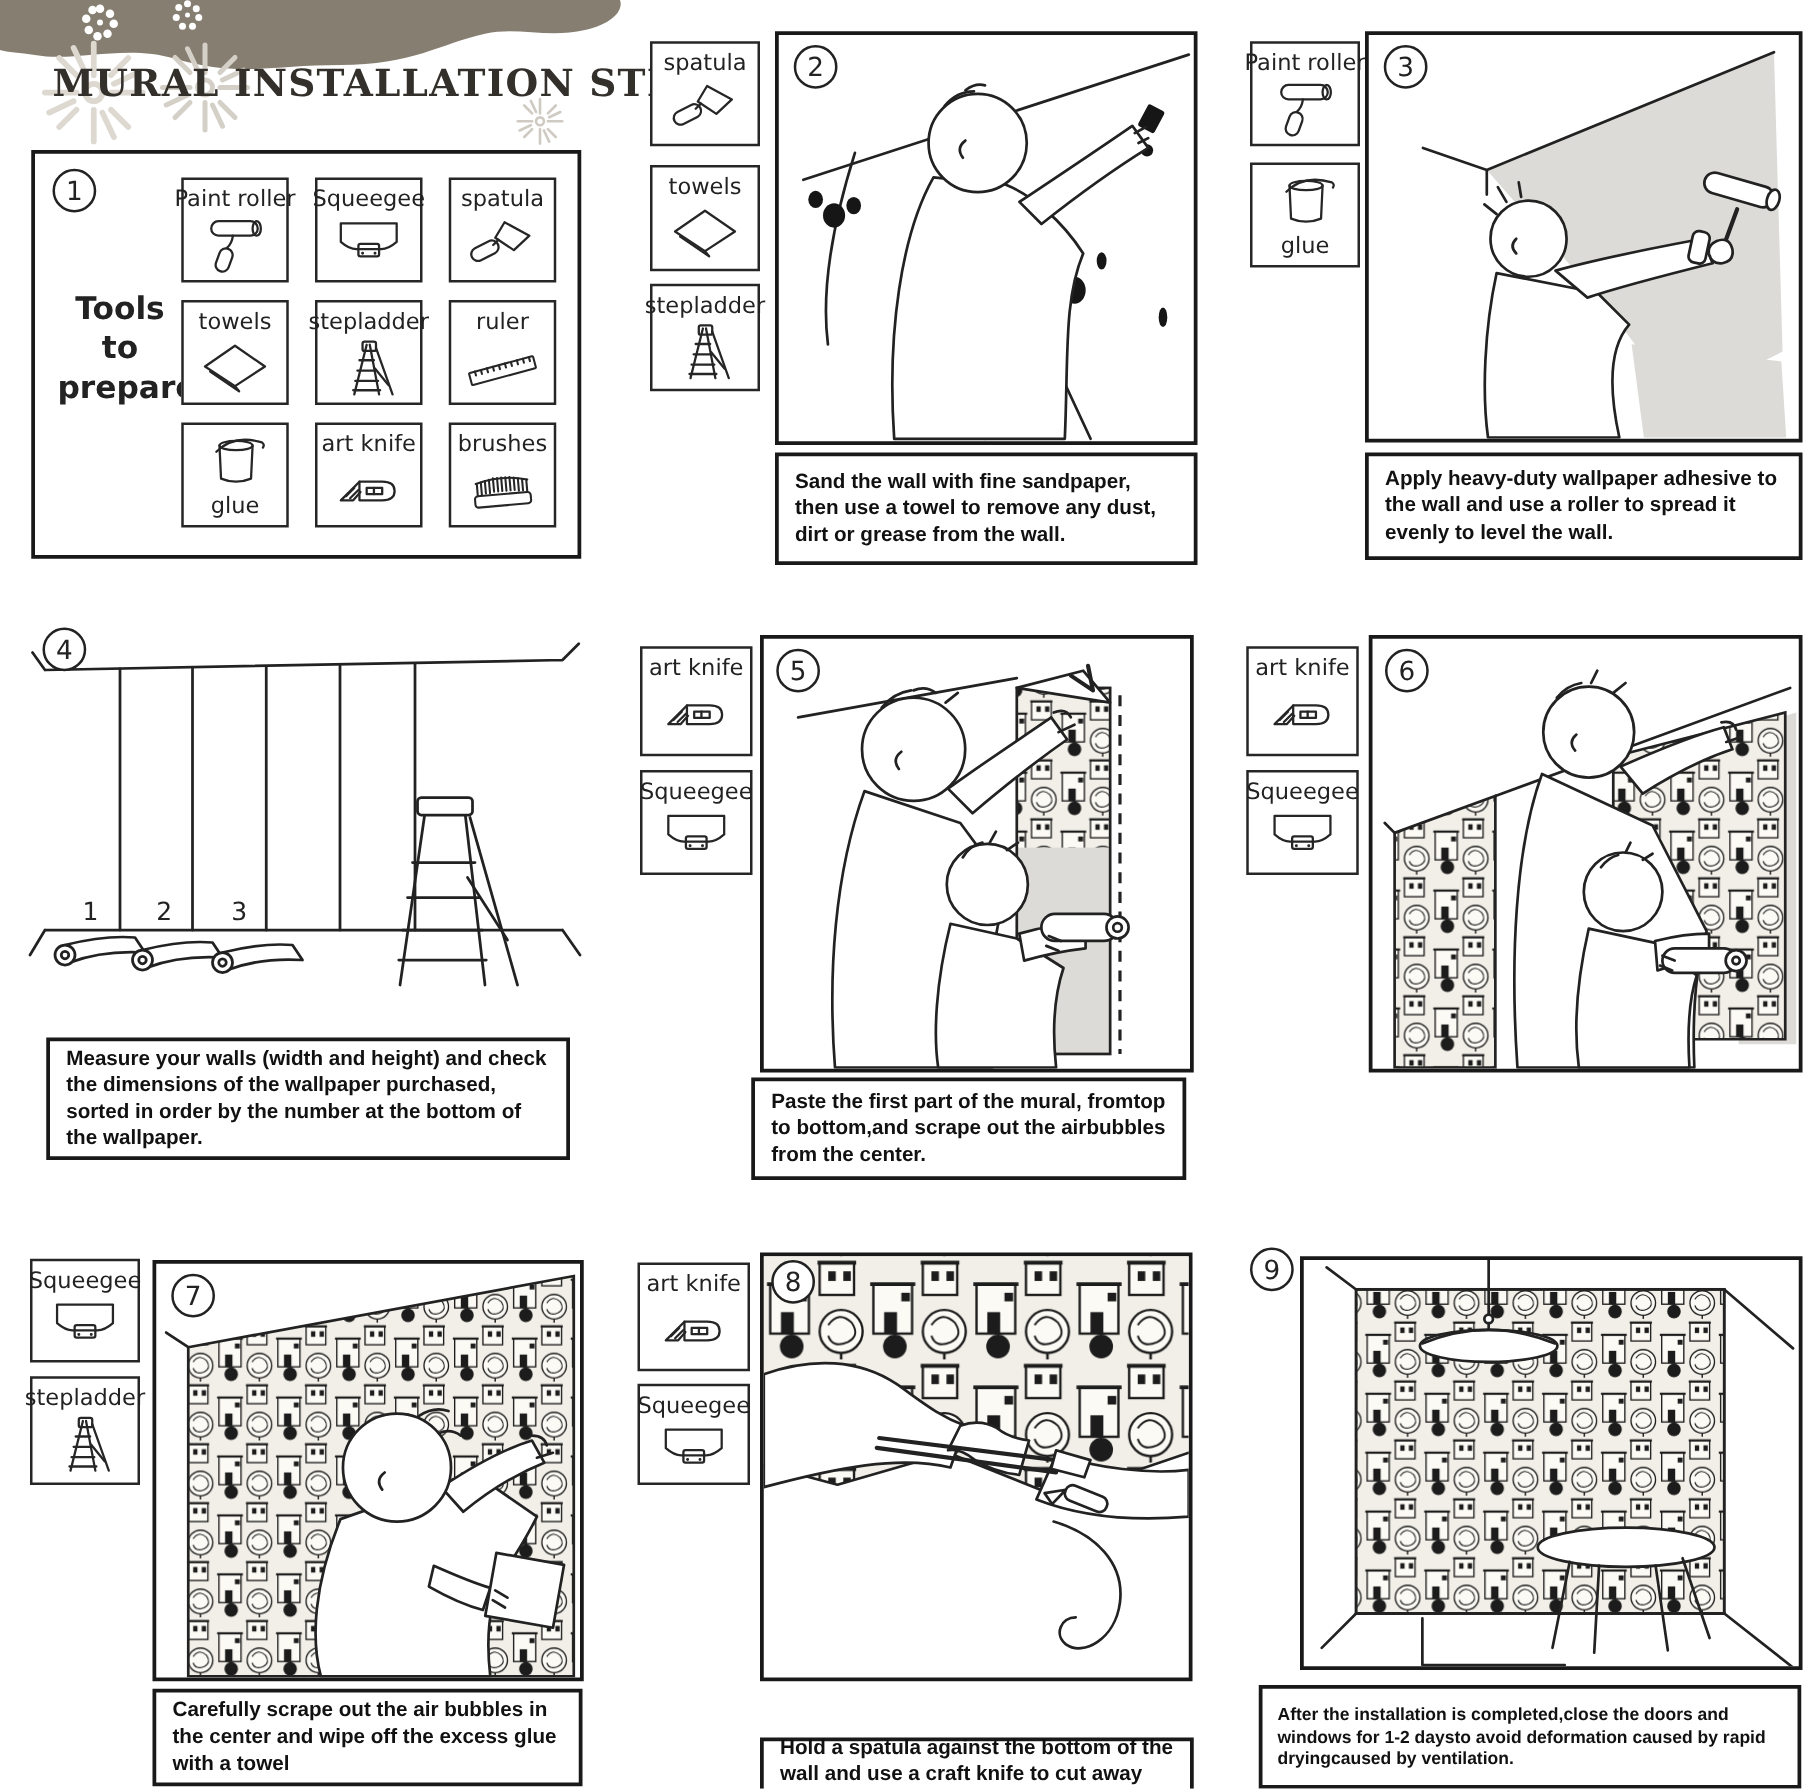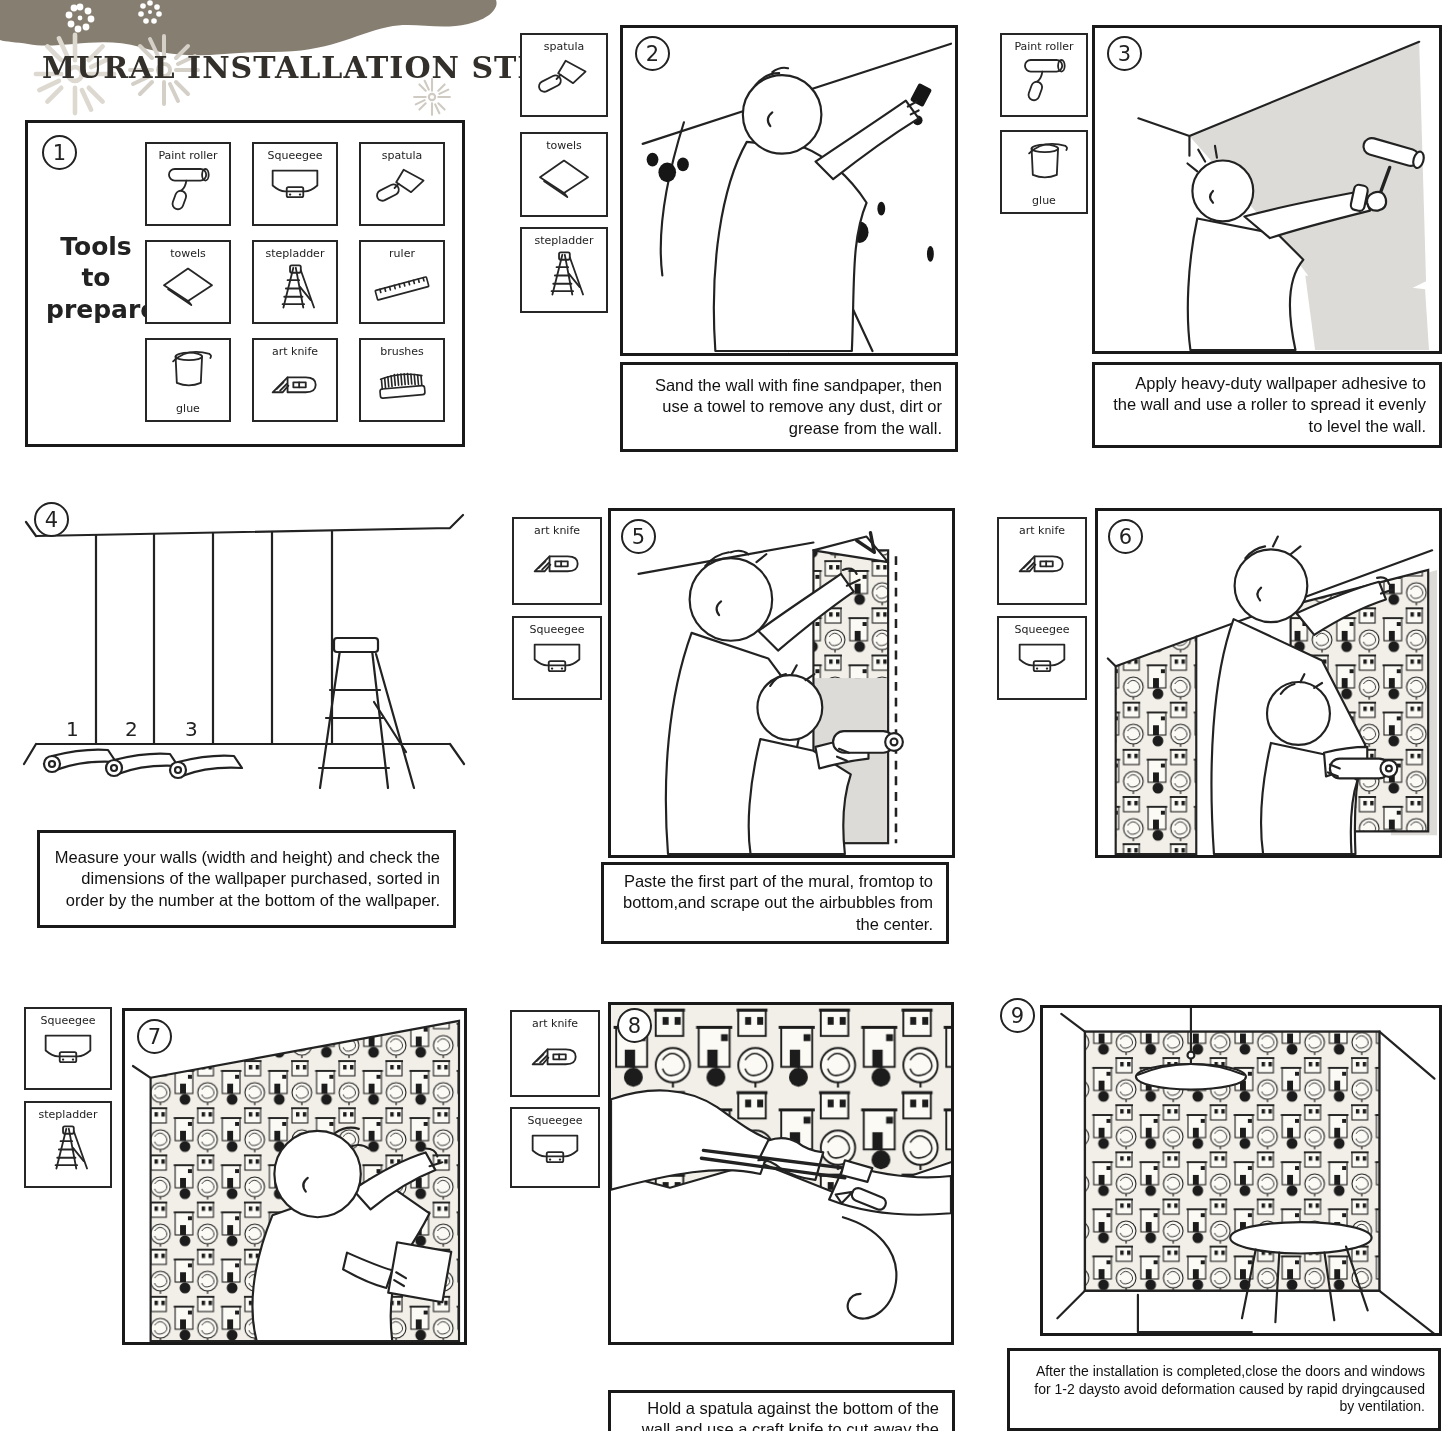--- a/index.html
+++ b/index.html
@@ -11,26 +11,26 @@
   .title{position:absolute;left:42px;top:50px;width:420px;
          font-family:"DejaVu Serif","Liberation Serif",serif;font-weight:bold;
          font-size:30px;letter-spacing:1px;color:#33302b;white-space:nowrap;}
   .badge{position:absolute;width:35px;height:35px;border:2.4px solid #222;border-radius:50%;
          background:#fff;display:flex;align-items:center;justify-content:center;
          font-family:"DejaVu Sans",sans-serif;font-size:21px;color:#222;box-sizing:border-box;z-index:5;}
   .main-box{position:absolute;border:3px solid #191919;background:#fff;box-sizing:border-box;}
   .main-box svg.ill{position:absolute;left:0;top:0;width:100%;height:100%;}
   .caption-box{position:absolute;border:3px solid #191919;background:#fff;box-sizing:border-box;
          display:flex;align-items:center;padding:6px 13px;
-         font-weight:normal;font-size:16.5px;line-height:1.28;color:#111;text-align:right;}
+         font-weight:bold;font-size:16.5px;line-height:1.28;color:#111;}
   .caption-box.small{font-size:14px;padding-left:12px;}
   .toolcell{border:2.4px solid #262626;background:#fff;box-sizing:border-box;
          display:flex;flex-direction:column;align-items:center;padding:5px 2px 2px;}
   .toolcell.abs{position:absolute;}
-  .toolcell .tname{font-size:11px;color:#222;white-space:nowrap;font-family:"DejaVu Sans",sans-serif;}
+  .toolcell .tname{font-size:18px;color:#222;white-space:nowrap;font-family:"DejaVu Sans",sans-serif;}
   .toolcell svg{width:58px;height:48px;flex:0 0 auto;margin-top:2px;}
   .toolcell.label-bottom{flex-direction:column-reverse;padding:2px 2px 5px;justify-content:space-between;}
   .step1-box{position:absolute;left:25px;top:120px;width:440px;height:327px;
          border:3.5px solid #191919;background:#fff;box-sizing:border-box;}
   .s1label{position:absolute;left:18px;top:108px;width:100px;text-align:center;
          font-family:"DejaVu Sans",sans-serif;font-weight:bold;font-size:25px;line-height:1.25;
          color:#222;white-space:pre-line;}
   .tools-grid{position:absolute;left:117px;top:19px;display:grid;
          grid-template-columns:repeat(3,86px);grid-template-rows:84px 84px 84px;
          column-gap:21px;row-gap:14px;}
@@ -477,20 +477,23 @@
       <g transform="rotate(10 300 266)">
         <rect class="wh" x="272" y="240" width="56" height="52"></rect>
       </g>
       <path class="ln" d="M276 266 l10 6 M274 274 l10 6"></path>
       <circle class="wh" cx="196" cy="166" r="44"></circle>
       <path class="ln" d="M214 124 q12 -8 24 -4 M230 138 q10 -4 18 2"></path>
       <path class="ln" d="M186 170 q-8 6 -2 14"></path>
     </svg>
     <div class="badge" style="left:12px;top:8px;">7</div>
   </div>
+  <div class="caption-box" style="left:122px;top:1351px;width:344px;height:78px;">
+    <span>Carefully scrape out the air bubbles in the center and wipe off the excess glue with a towel</span>
+  </div>
 
   <div class="toolcell abs" style="left:510px;top:1010px;width:90px;height:87px;">
     <span class="tname">art knife</span>
     <svg>
         <use href="#i-knife"></use>
       </svg>
   </div>
   <div class="toolcell abs" style="left:510px;top:1107px;width:90px;height:81px;">
     <span class="tname">Squeegee</span>
     <svg>

